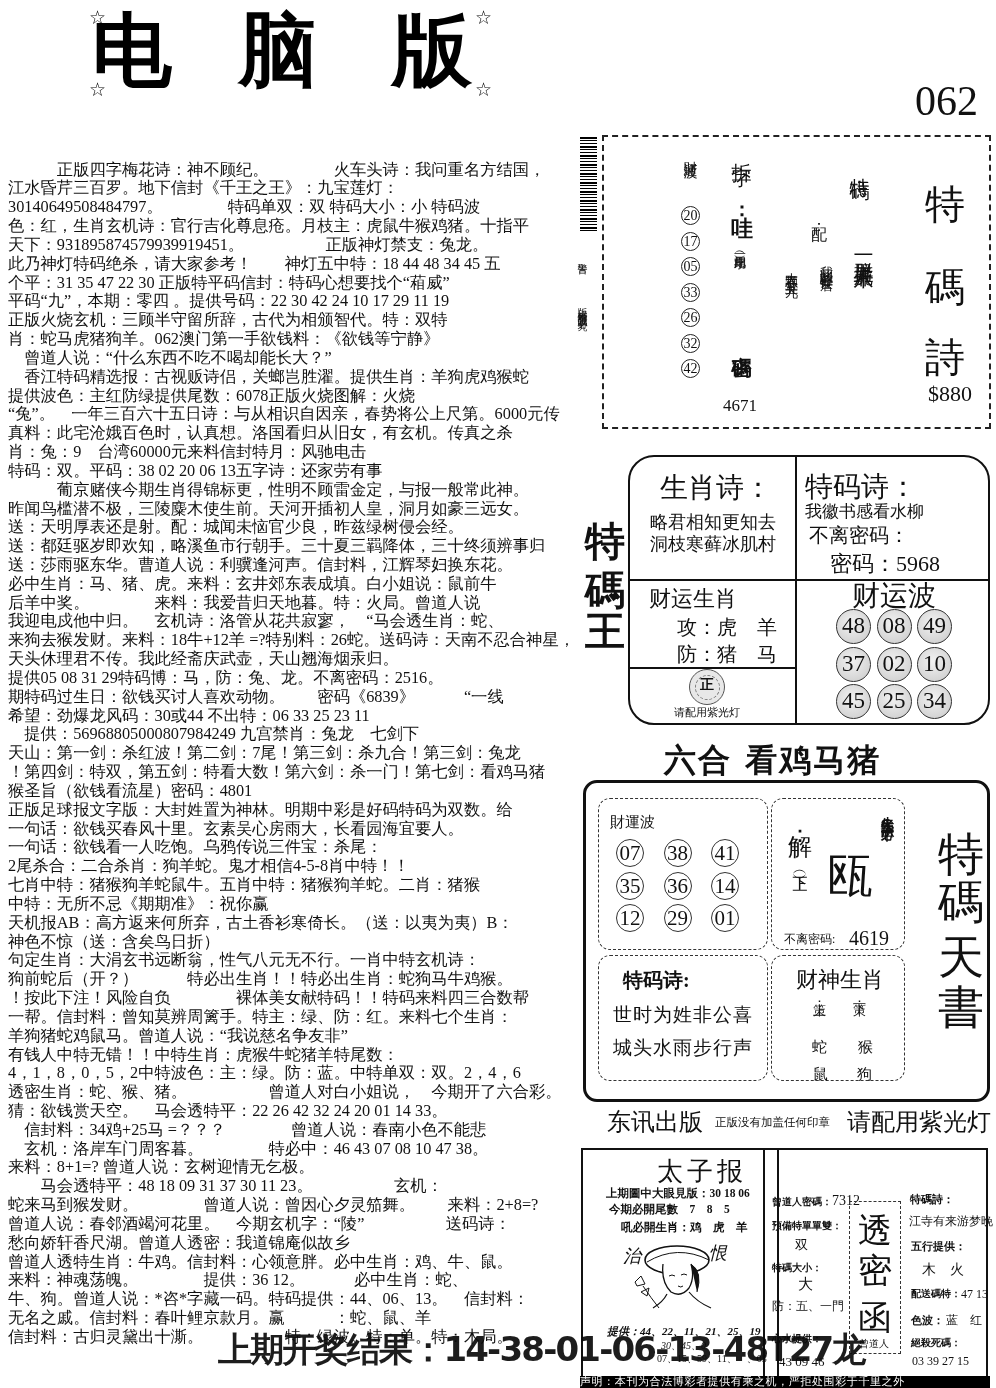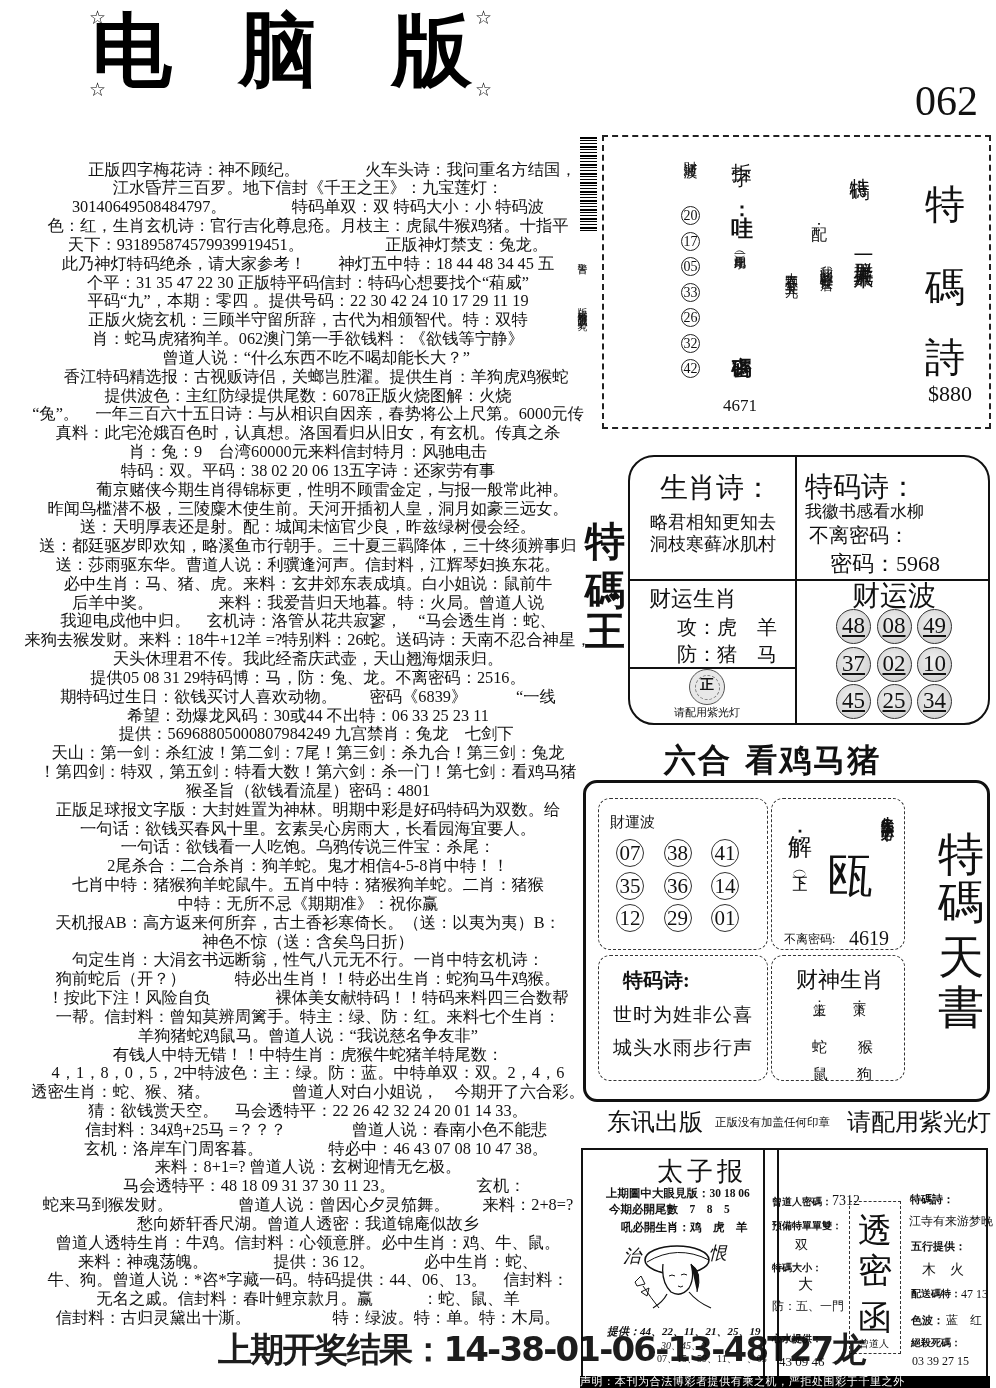--- a/index.html
+++ b/index.html
@@ -9,40 +9,40 @@
   .vt { writing-mode:vertical-rl; text-orientation:upright; line-height:1; white-space:nowrap; }
   .nowrap { white-space:nowrap; line-height:1; }
 
   
   .title-char { position:absolute; top:10px; width:84px; font-family:"DejaVu Serif",serif; font-weight:bold;
                 font-size:80px; line-height:1; color:#000; text-align:center; }
   .star { position:absolute; font-size:19px; line-height:1; color:#000; font-family:"DejaVu Sans",sans-serif; }
   .issue { position:absolute; left:915px; top:80px; font-size:42px; line-height:1; font-family:"Liberation Serif",serif; }
 
   
-  .body-text { position:absolute; left:8px; top:160.6px; width:600px; font-size:16.3px; line-height:18.83px; z-index:1;text-align:center; }
+  .body-text { position:absolute; left:8px; top:160.6px; width:600px; font-size:16.3px; line-height:18.83px; z-index:1; }
   .body-text .line { white-space:pre; height:18.83px; overflow:visible; }
 
   
   .barcode { position:absolute; left:580px; top:137px; width:17px; height:96px;
              background:repeating-linear-gradient(to bottom,#000 0 2px,#fff 2px 3px,#000 3px 4px,#fff 4px 6px,#000 6px 7px,#fff 7px 9px); }
   .topbox { position:absolute; left:602px; top:135px; width:385px; height:290px; border:2px dashed #222; }
   .circ-col { position:absolute; left:77px; top:69px; display:flex; flex-direction:column; gap:6.5px; }
   .circ { width:17px; height:17px; border:1px solid #222; border-radius:50%; font-size:14px; line-height:17px;
           text-align:center; font-family:"Liberation Serif",serif; }
 
   
   .kingbox { position:absolute; left:628px; top:455px; width:358px; height:266px; border:2px solid #111; border-radius:26px; }
   .div-v { position:absolute; left:165px; top:0; width:2px; height:100%; background:#111; }
   .div-h { position:absolute; left:0; top:122px; width:100%; height:2px; background:#111; }
   .div-h2 { position:absolute; left:0; top:210px; width:165px; height:2px; background:#111; }
   .ball-grid { position:absolute; display:grid; }
   .ball { border-radius:50%; border:1.5px solid #333; text-align:center; font-family:"Liberation Serif",serif;
           background:radial-gradient(circle at 45% 40%, #f2f2f2 0%, #d5d5d5 70%, #bdbdbd 100%); box-sizing:border-box; }
-  .kb-balls { left: 206px; top:152px; grid-template-columns:repeat(3,35px); grid-auto-rows:35px; column-gap:5.5px; row-gap:2.5px;text-decoration:underline; }
+  .kb-balls { left: 206px; top:152px; grid-template-columns:repeat(3,35px); grid-auto-rows:35px; column-gap:5.5px; row-gap:2.5px; }
   .kb-balls .ball { width:35px; height:35px; font-size:23px; line-height:32px; }
   .stamp { position:absolute; left:59px; top:212px; width:36px; height:36px; border-radius:50%; border:1.5px solid #555;
            background:#e8e8e8; box-sizing:border-box; }
   .stamp-inner { position:absolute; left:5px; top:5px; width:23px; height:23px; border-radius:50%; border:1px dashed #777; }
   .stamp-char { position:absolute; left:0; top:8px; width:100%; text-align:center; font-size:14px; font-weight:bold; line-height:1; }
 
   
   .lh-heading { position:absolute; left:664px; top:744px; font-family:"DejaVu Sans",sans-serif; font-weight:bold;
                 font-size:32px; line-height:1; letter-spacing:2px; white-space:pre; }
   .lhbox { position:absolute; left:583px; top:780px; width:401px; height:316px; border:3px solid #111; border-radius:14px; }
@@ -124,20 +124,21 @@
       <div class="line">羊狗猪蛇鸡鼠马。曾道人说：“我说慈名争友非”</div>
       <div class="line">有钱人中特无错！！中特生肖：虎猴牛蛇猪羊特尾数：</div>
       <div class="line">4，1，8，0，5，2中特波色：主：绿。防：蓝。中特单双：双。2，4，6</div>
       <div class="line">透密生肖：蛇、猴、猪。　　　　　曾道人对白小姐说，　今期开了六合彩。</div>
       <div class="line">猜：欲钱赏天空。　马会透特平：22 26 42 32 24 20 01 14 33。</div>
       <div class="line">　信封料：34鸡+25马 =？？？　　　　曾道人说：春南小色不能悲</div>
       <div class="line">　玄机：洛岸车门周客暮。　　　　特必中：46 43 07 08 10 47 38。</div>
       <div class="line">来料：8+1=? 曾道人说：玄树迎情无乞极。</div>
       <div class="line">　　马会透特平：48 18 09 31 37 30 11 23。　　　　　玄机：</div>
       <div class="line">蛇来马到猴发财。　　　　曾道人说：曾因心夕灵笳舞。　　来料：2+8=?</div>
+      <div class="line">曾道人说：春邻酒竭河花里。　今期玄机字：“陵”　　　　　送码诗：</div>
       <div class="line">愁向娇轩香尺湖。曾道人透密：我道锦庵似故乡</div>
       <div class="line">曾道人透特生肖：牛鸡。信封料：心领意胖。必中生肖：鸡、牛、鼠。</div>
       <div class="line">来料：神魂荡魄。　　　　提供：36 12。　　　必中生肖：蛇、</div>
       <div class="line">牛、狗。曾道人说：*咨*字藏一码。特码提供：44、06、13。　信封料：</div>
       <div class="line">无名之戚。信封料：春叶鲤京款月。赢　　　：蛇、鼠、羊</div>
       <div class="line">信封料：古归灵黛出十澌。　　　　　特：绿波。特：单。特：木局。</div>
     </div>
 
   <div class="barcode"></div>
   <div class="abs vt" style="left:577px;top:255px;font-size:10px;letter-spacing:1px">警告</div>

